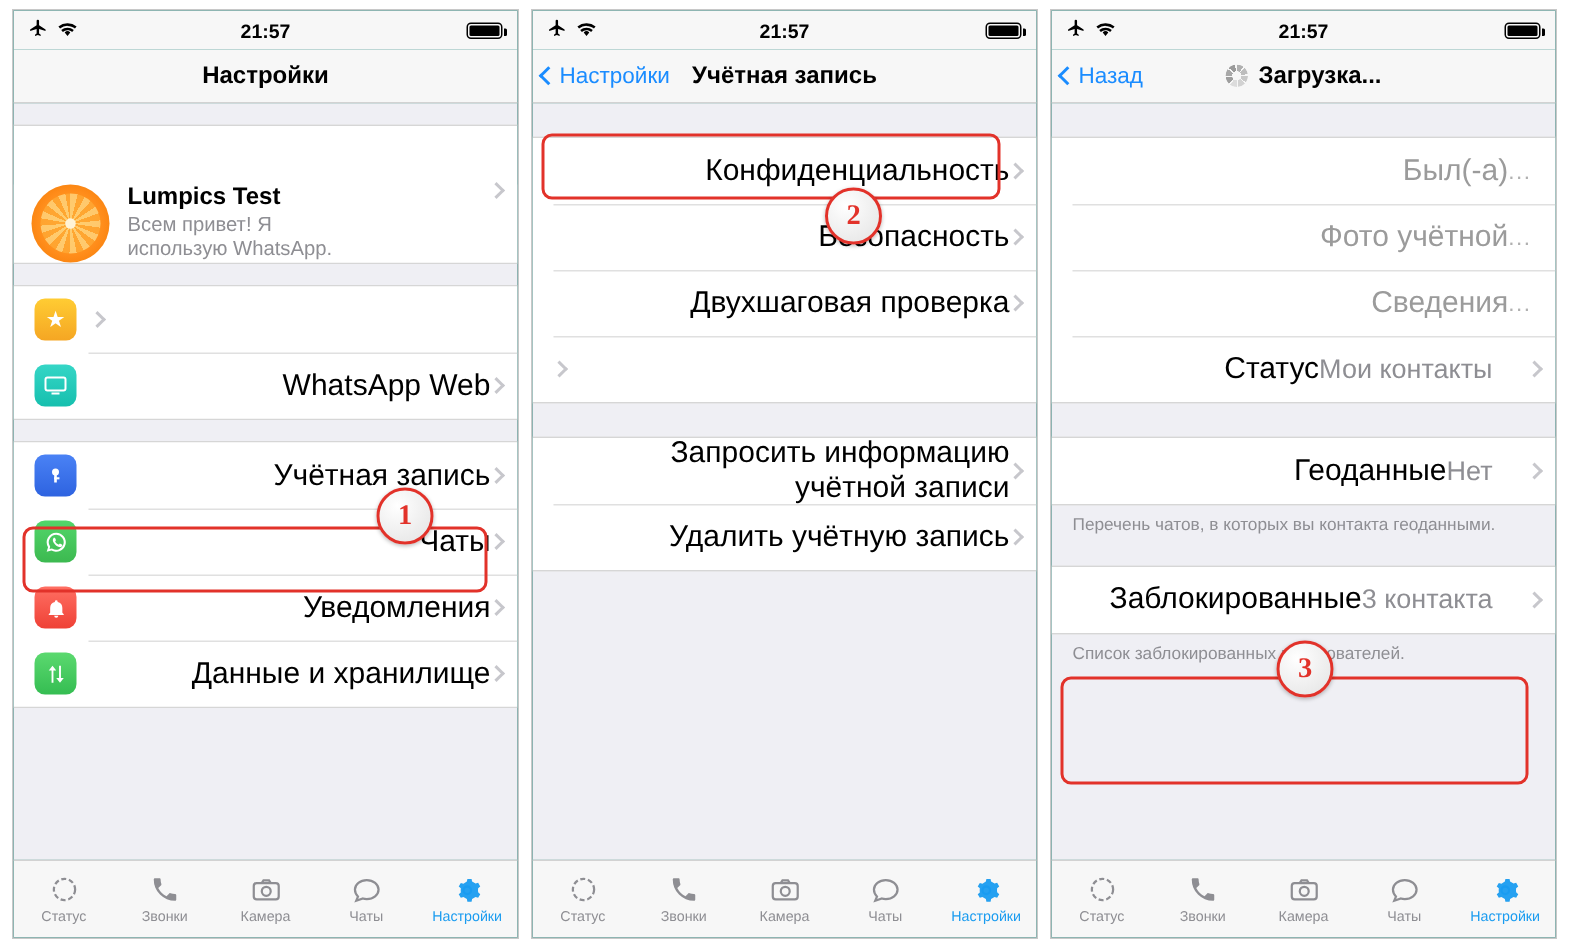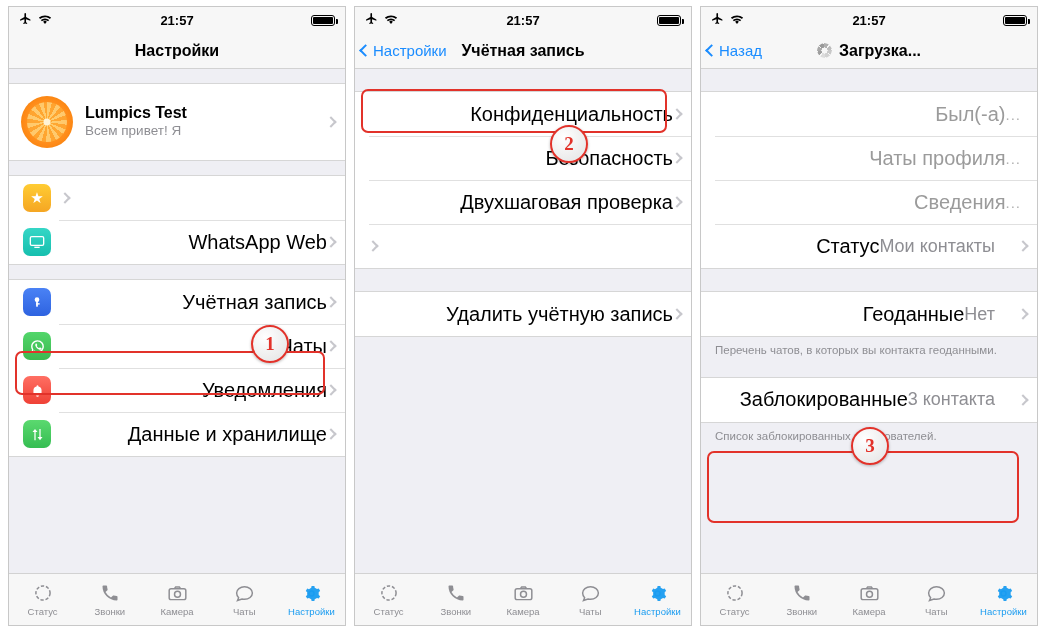--- a/index.html
+++ b/index.html
@@ -90,21 +90,21 @@
   .row-value { font-size: 18px; color: #8e8e93; margin-right: 24px; text-align: right; }
   .row-dots { font-size: 15px; color: #b0b0b0; margin-right: 6px; letter-spacing: 1px; }
   .chev {
     width: 8px; height: 8px; border-top: 2px solid #c7c7cc; border-right: 2px solid #c7c7cc;
     transform: rotate(45deg); flex: 0 0 auto;
   }
   .footnote { font-size: 11.5px; color: #8e8e93; padding: 6px 14px 8px; line-height: 1.35; }
 
   
   .profile {
-    display: flex; align-items: center; height: 76px; padding: 0 10px 0 12px; background: #fff;
+    display: flex; align-items: flex-start; height: 52px; padding: 0 10px 0 12px; background: #fff; margin-top: 39px;
   }
   .avatar {
     width: 52px; height: 52px; border-radius: 50%; flex: 0 0 auto; margin-right: 12px;
     background: radial-gradient(circle at 50% 50%, #ffb733 0%, #ff8c1a 60%, #f07800 100%);
     position: relative; overflow: hidden;
   }
   .avatar::before {
     content: ""; position: absolute; inset: 6px; border-radius: 50%;
     background:
       repeating-conic-gradient(from 0deg, #ffd27a 0deg 14deg, #ffa733 14deg 28deg);
@@ -185,20 +185,21 @@
     </div>
 
     <div class="content">
       <div class="gap"></div>
       <div class="group">
         <div class="profile">
           <div class="avatar"></div>
           <div class="profile-text">
             <div class="profile-name">Lumpics Test</div>
             <div class="profile-sub">Всем привет! Я</div>
+            <div class="profile-sub">использую WhatsApp.</div>
           </div>
           <div class="chev"></div>
         </div>
       </div>
 
       <div class="gap"></div>
       <div class="group">
         <div class="row with-icon">
           <span class="appicon ic-star">★</span>
           <span class="chev"></span>
@@ -355,20 +356,24 @@
           <span class="chev"></span>
         </div>
         <div class="row">
           <span class="chev"></span>
         </div>
       </div>
 
       <div class="gap-lg"></div>
       <div class="group">
         <div class="row">
+          <span class="row-label">Запросить информацию учётной записи</span>
+          <span class="chev"></span>
+        </div>
+        <div class="row">
           <span class="row-label">Удалить учётную запись</span>
           <span class="chev"></span>
         </div>
       </div>
 
       <div class="hl" style="left:6px; top:20px; width:306px; height:44px;"></div>
       <div class="badge" style="left:195px; top:56px;">2</div>
     </div>
 
     <div class="tabbar">
@@ -452,21 +457,21 @@
     </div>
 
     <div class="content">
       <div class="gap-lg"></div>
       <div class="group">
         <div class="row">
           <span class="row-label muted">Был(-а)</span>
           <span class="row-dots">...</span>
         </div>
         <div class="row">
-          <span class="row-label muted">Чаты профиля</span>
+          <span class="row-label muted">Фото учётной</span>
           <span class="row-dots">...</span>
         </div>
         <div class="row">
           <span class="row-label muted">Сведения</span>
           <span class="row-dots">...</span>
         </div>
         <div class="row">
           <span class="row-label">Статус</span>
           <span class="row-value">Мои контакты</span>
           <span class="chev"></span>

